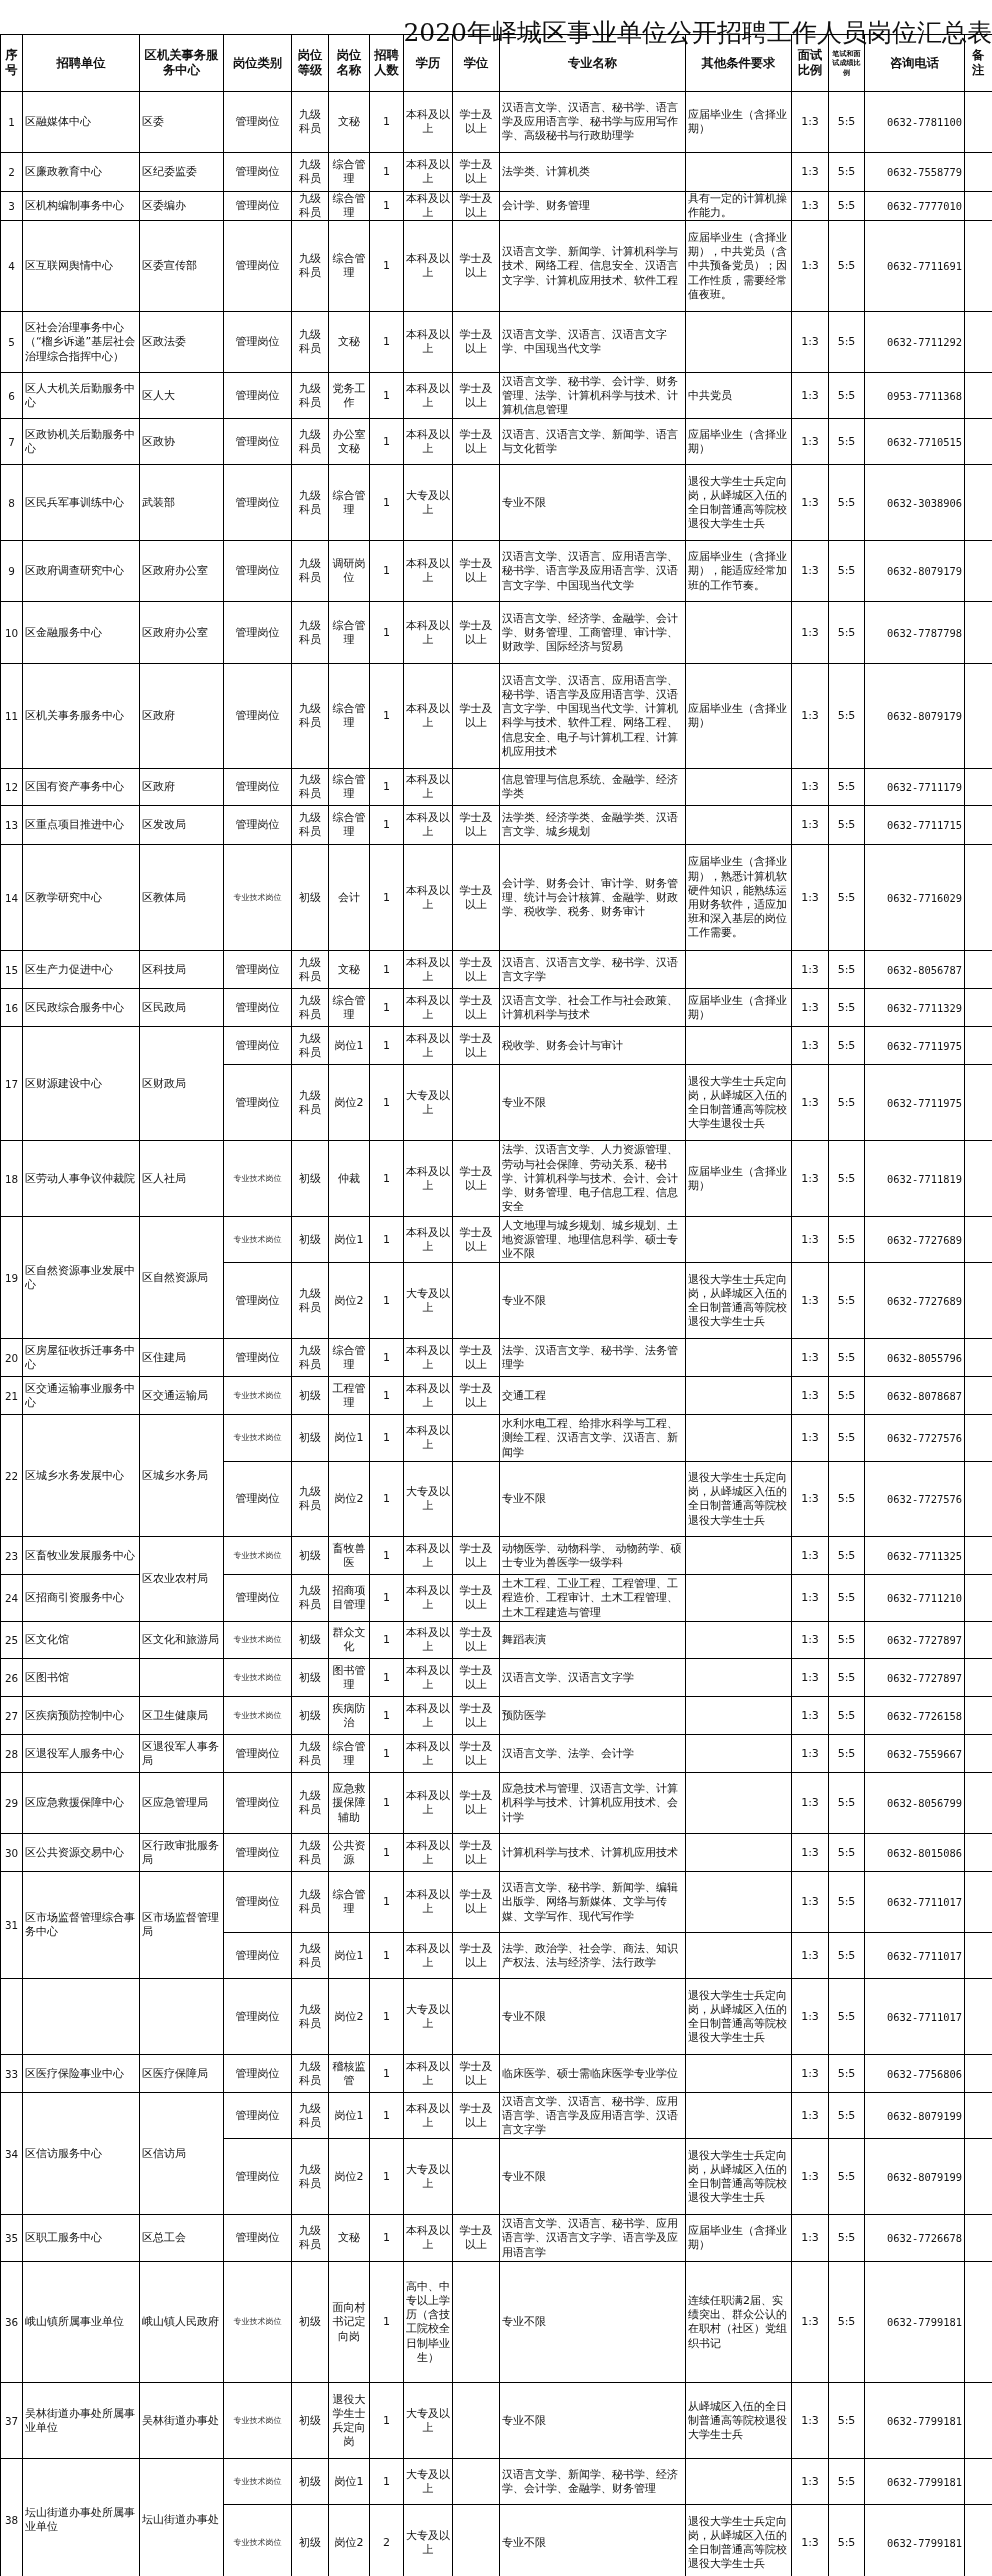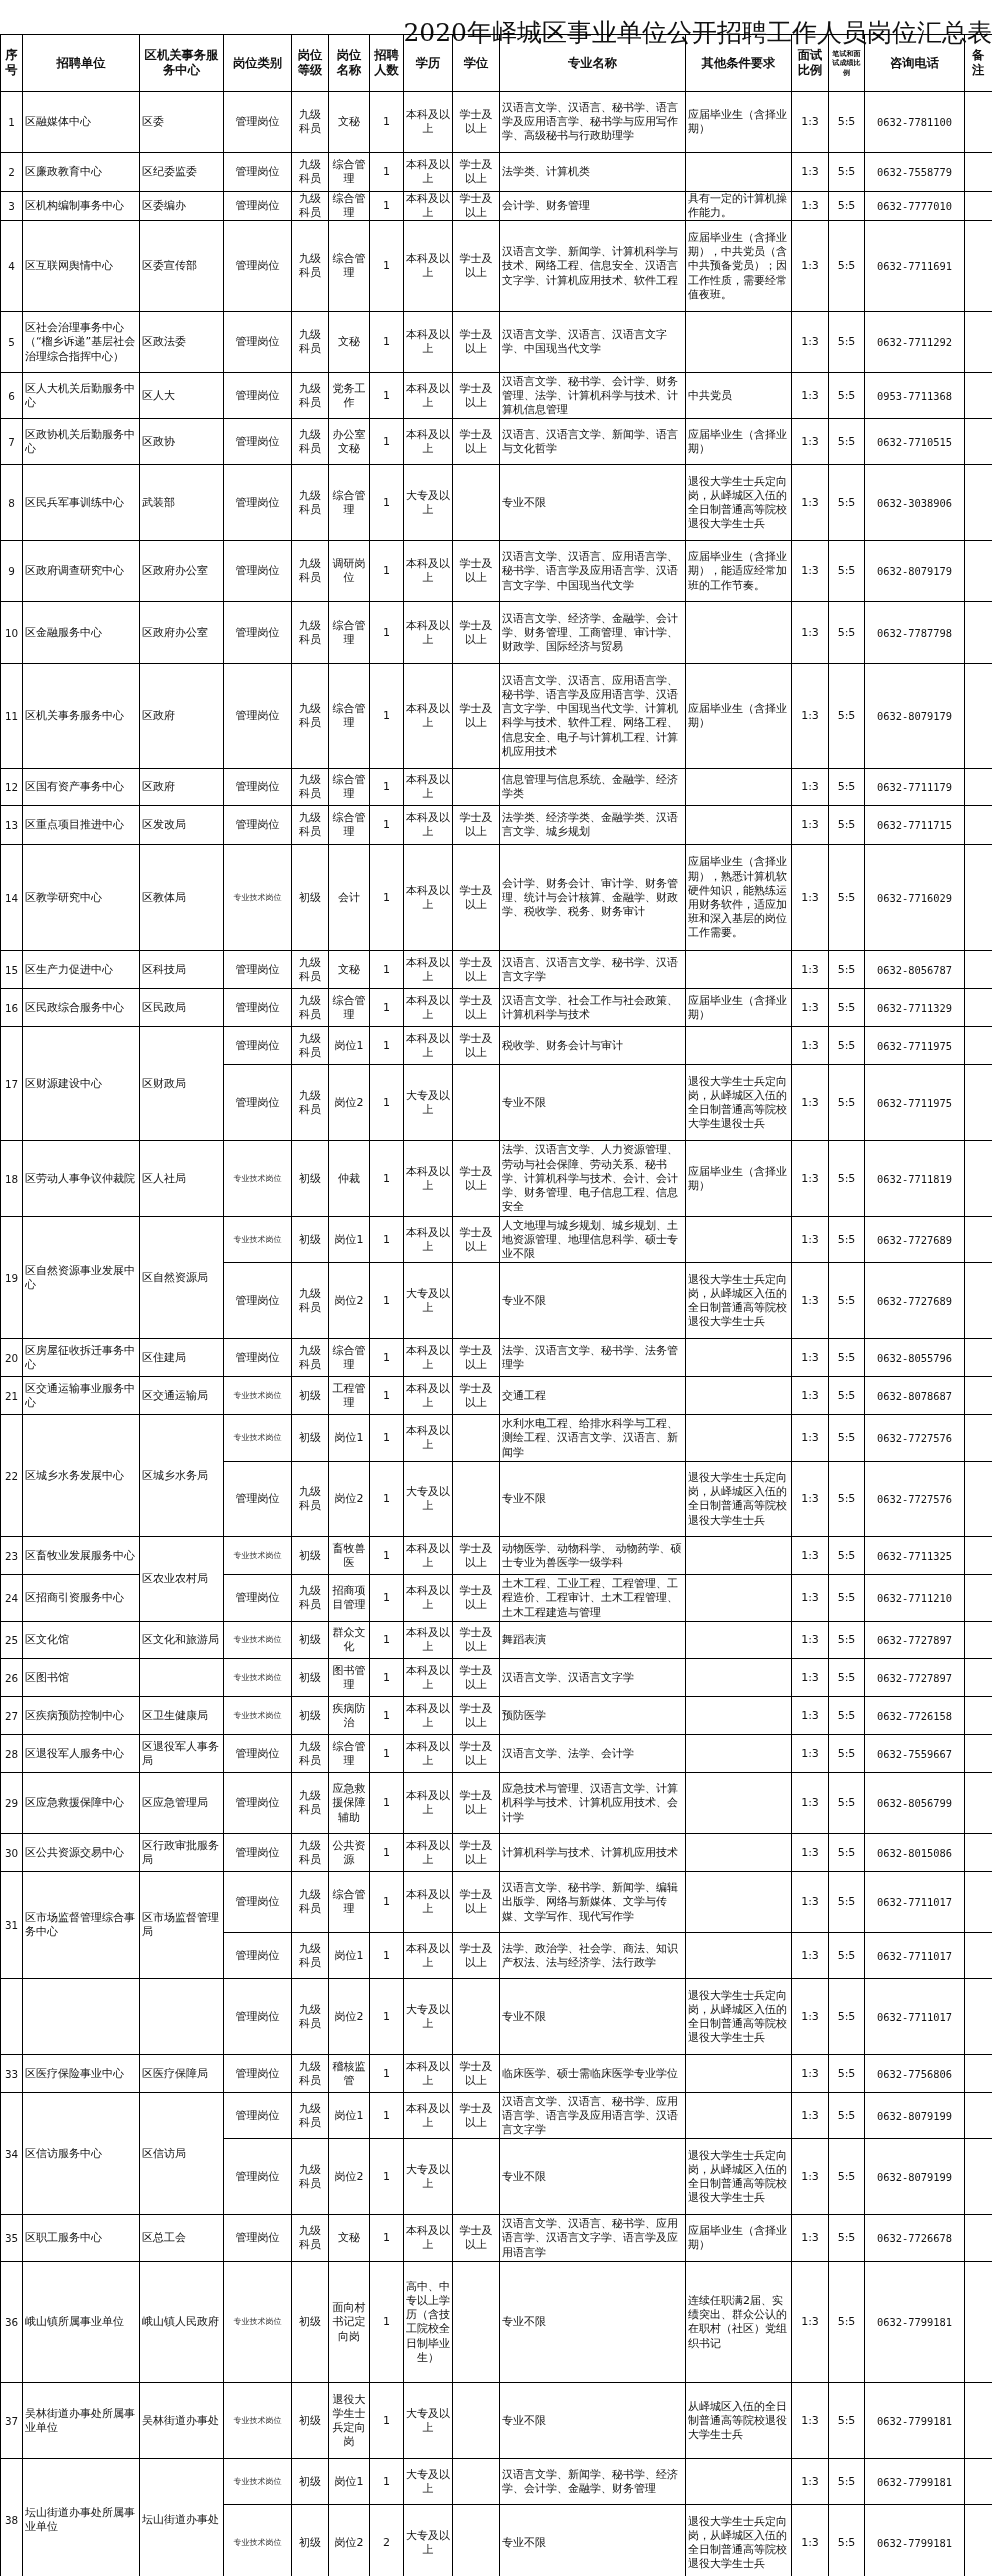--- a/index.html
+++ b/index.html
@@ -6,21 +6,21 @@
   body { width:992px; height:2576px; overflow:hidden; font-family:"DejaVu Sans", "Liberation Sans", sans-serif; color:#111; }
   .title { position:absolute; left:0; top:16px; width:992px; height:34px; text-align:right; font-family:"DejaVu Serif","Liberation Serif", serif; font-size:25px; line-height:34px; letter-spacing:0px; color:#111; }
   table { position:absolute; left:0; top:34px; border-collapse:collapse; table-layout:fixed; width:992px; }
   td, th { border:0.9px solid #000; padding:0 1.9px; font-size:11px; line-height:14.2px; vertical-align:middle; overflow:hidden; word-break:break-all; }
   th { font-weight:bold; font-size:12.3px; line-height:15px; text-align:center; }
   th.tiny { font-size:7.1px; line-height:9.5px; font-weight:bold; }
   td.c { text-align:center; }
   td.l { text-align:left; }
   td.small { font-size:8px; text-align:center; color:#333; }
   td.seq { text-align:center; font-size:10.4px; }
-  td.phone { text-align:center; font-family:"DejaVu Sans Mono","Liberation Mono", monospace; font-size:10.4px; }
+  td.phone { text-align:right; font-family:"DejaVu Sans Mono","Liberation Mono", monospace; font-size:10.4px; }
 </style>
 </head>
 <body>
 
 <div class="title">2020年峄城区事业单位公开招聘工作人员岗位汇总表</div>
 
 <table>
   <colgroup>
     <col style="width:22px">
       <col style="width:117px">

